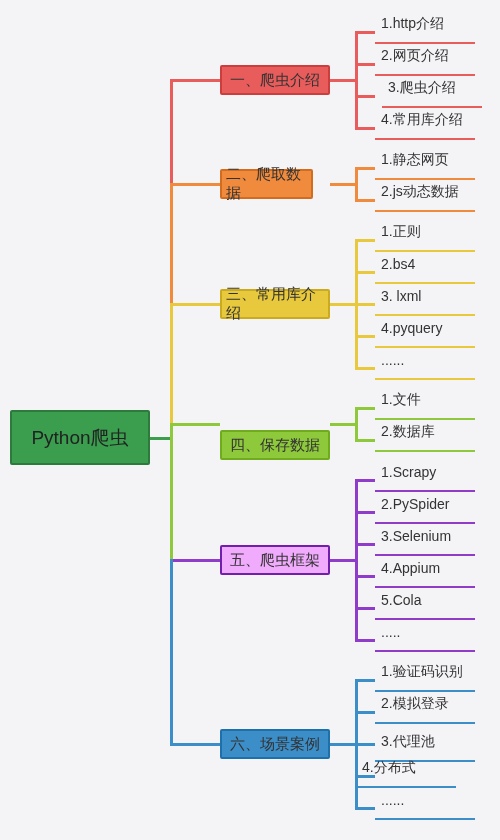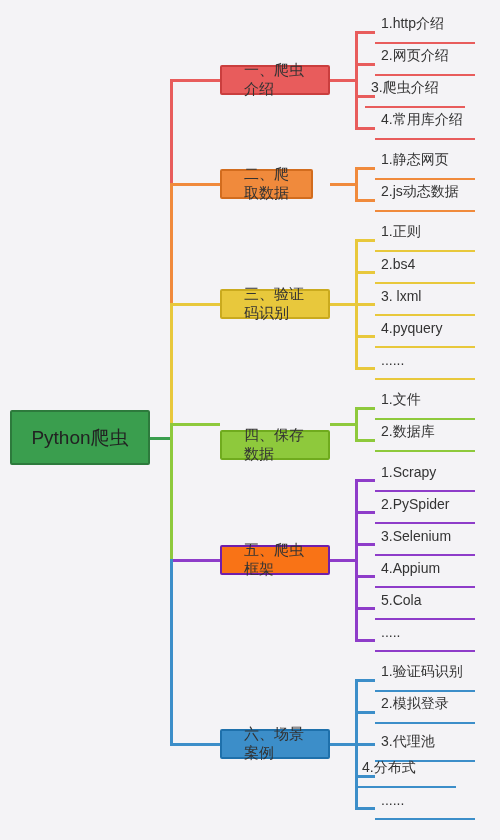--- a/index.html
+++ b/index.html
@@ -28,21 +28,21 @@
   }
   .branch-node {
     position: absolute;
     height: 30px;
     display: flex;
     align-items: center;
     justify-content: center;
     font-size: 15px;
     color: #333;
     border-radius: 2px;
-    padding: 0 22px;
+    padding: 0 4px;
   }
   .leaf-node {
     position: absolute;
     height: 24px;
     display: flex;
     align-items: center;
     font-size: 14px;
     color: #333;
     border-bottom-width: 2px;
     border-bottom-style: solid;
@@ -67,21 +67,21 @@
 <div class="connector" style="left: 355px; top: 31px; width: 3px; height: 99px; background: rgb(232, 92, 92);"></div>
 <div class="connector" style="left: 355px; top: 31px; width: 20px; height: 3px; background: rgb(232, 92, 92);"></div>
 <div class="leaf-node" style="left: 375px; top: 20px; border-bottom-color: rgb(232, 92, 92); min-width: 100px;">
     <span>1.http介绍</span>
   </div>
 <div class="connector" style="left: 355px; top: 63px; width: 20px; height: 3px; background: rgb(232, 92, 92);"></div>
 <div class="leaf-node" style="left: 375px; top: 52px; border-bottom-color: rgb(232, 92, 92); min-width: 100px;">
     <span>2.网页介绍</span>
   </div>
 <div class="connector" style="left: 355px; top: 95px; width: 20px; height: 3px; background: rgb(232, 92, 92);"></div>
-<div class="leaf-node" style="left: 365px; top: 84px; border-bottom-color: rgb(232, 92, 92); min-width: 100px;">
+<div class="leaf-node" style="left: 382px; top: 84px; border-bottom-color: rgb(232, 92, 92); min-width: 100px;">
     <span>3.爬虫介绍</span>
   </div>
 <div class="connector" style="left: 355px; top: 127px; width: 20px; height: 3px; background: rgb(232, 92, 92);"></div>
 <div class="leaf-node" style="left: 375px; top: 116px; border-bottom-color: rgb(232, 92, 92); min-width: 100px;">
     <span>4.常用库介绍</span>
   </div>
 <div class="connector" style="left: 170px; top: 79px; width: 50px; height: 3px; background: rgb(232, 92, 92);"></div>
 <div class="branch-node" style="left: 220px; top: 169px; width: 93px; background: rgb(240, 138, 60); border: 2px solid rgb(210, 108, 30);">
     <span>二、爬取数据</span>
   </div>
@@ -90,21 +90,21 @@
 <div class="connector" style="left: 355px; top: 167px; width: 20px; height: 3px; background: rgb(240, 138, 60);"></div>
 <div class="leaf-node" style="left: 375px; top: 156px; border-bottom-color: rgb(240, 138, 60); min-width: 100px;">
     <span>1.静态网页</span>
   </div>
 <div class="connector" style="left: 355px; top: 199px; width: 20px; height: 3px; background: rgb(240, 138, 60);"></div>
 <div class="leaf-node" style="left: 375px; top: 188px; border-bottom-color: rgb(240, 138, 60); min-width: 100px;">
     <span>2.js动态数据</span>
   </div>
 <div class="connector" style="left: 170px; top: 183px; width: 50px; height: 3px; background: rgb(240, 138, 60);"></div>
 <div class="branch-node" style="left: 220px; top: 289px; width: 110px; background: rgb(232, 200, 60); border: 2px solid rgb(202, 170, 30);">
-    <span>三、验证码识别</span>
+    <span>三、常用库介绍</span>
   </div>
 <div class="connector" style="left: 330px; top: 303px; width: 25px; height: 3px; background: rgb(232, 200, 60);"></div>
 <div class="connector" style="left: 355px; top: 239px; width: 3px; height: 131px; background: rgb(232, 200, 60);"></div>
 <div class="connector" style="left: 355px; top: 239px; width: 20px; height: 3px; background: rgb(232, 200, 60);"></div>
 <div class="leaf-node" style="left: 375px; top: 228px; border-bottom-color: rgb(232, 200, 60); min-width: 100px;">
     <span>1.正则</span>
   </div>
 <div class="connector" style="left: 355px; top: 271px; width: 20px; height: 3px; background: rgb(232, 200, 60);"></div>
 <div class="leaf-node" style="left: 375px; top: 260px; border-bottom-color: rgb(232, 200, 60); min-width: 100px;">
     <span>2.bs4</span>
@@ -129,21 +129,21 @@
 <div class="connector" style="left: 355px; top: 407px; width: 3px; height: 35px; background: rgb(142, 201, 60);"></div>
 <div class="connector" style="left: 355px; top: 407px; width: 20px; height: 3px; background: rgb(142, 201, 60);"></div>
 <div class="leaf-node" style="left: 375px; top: 396px; border-bottom-color: rgb(142, 201, 60); min-width: 100px;">
     <span>1.文件</span>
   </div>
 <div class="connector" style="left: 355px; top: 439px; width: 20px; height: 3px; background: rgb(142, 201, 60);"></div>
 <div class="leaf-node" style="left: 375px; top: 428px; border-bottom-color: rgb(142, 201, 60); min-width: 100px;">
     <span>2.数据库</span>
   </div>
 <div class="connector" style="left: 170px; top: 423px; width: 50px; height: 3px; background: rgb(142, 201, 60);"></div>
-<div class="branch-node" style="left: 220px; top: 545px; width: 110px; background: #f97316; border: 2px solid rgb(112, 30, 171);">
+<div class="branch-node" style="left: 220px; top: 545px; width: 110px; background: #f0abfc; border: 2px solid rgb(112, 30, 171);">
     <span>五、爬虫框架</span>
   </div>
 <div class="connector" style="left: 330px; top: 559px; width: 25px; height: 3px; background: rgb(142, 60, 201);"></div>
 <div class="connector" style="left: 355px; top: 479px; width: 3px; height: 163px; background: rgb(142, 60, 201);"></div>
 <div class="connector" style="left: 355px; top: 479px; width: 20px; height: 3px; background: rgb(142, 60, 201);"></div>
 <div class="leaf-node" style="left: 375px; top: 468px; border-bottom-color: rgb(142, 60, 201); min-width: 100px;">
     <span>1.Scrapy</span>
   </div>
 <div class="connector" style="left: 355px; top: 511px; width: 20px; height: 3px; background: rgb(142, 60, 201);"></div>
 <div class="leaf-node" style="left: 375px; top: 500px; border-bottom-color: rgb(142, 60, 201); min-width: 100px;">

